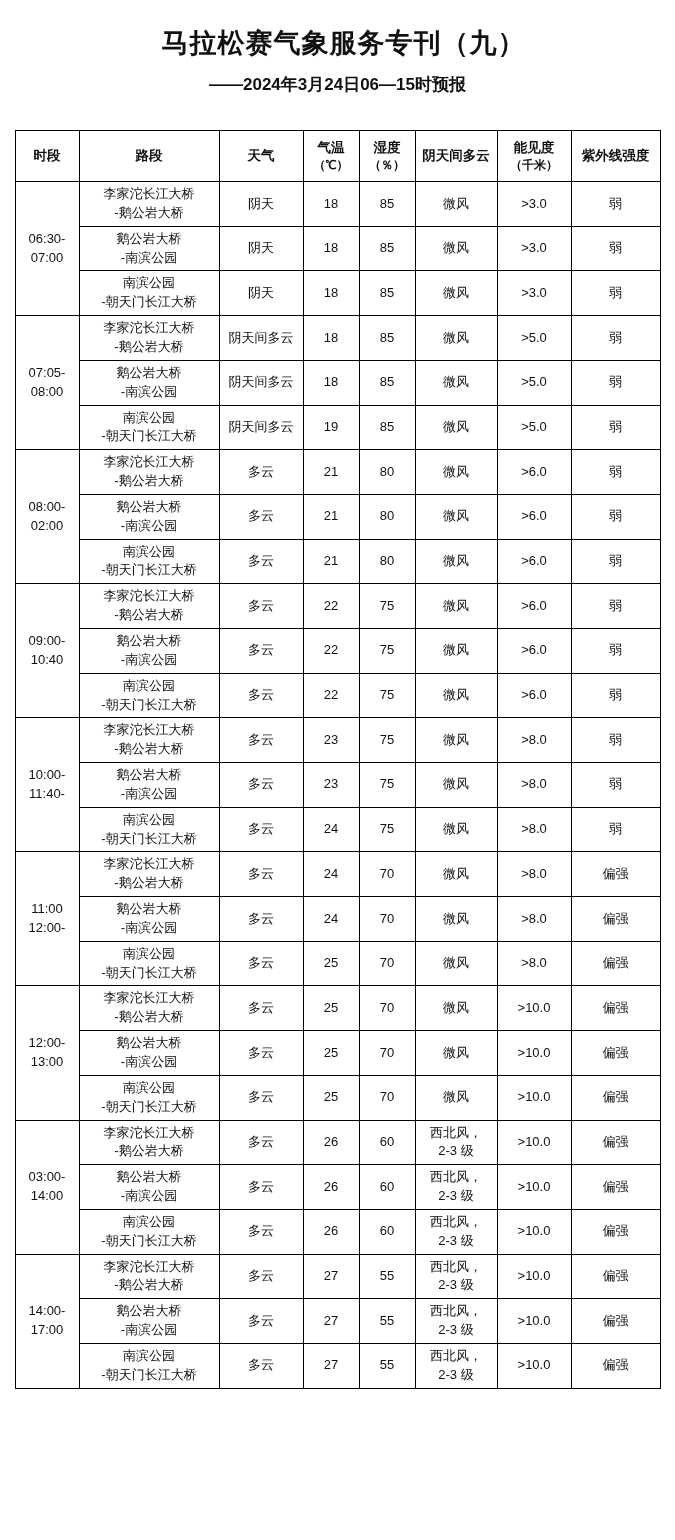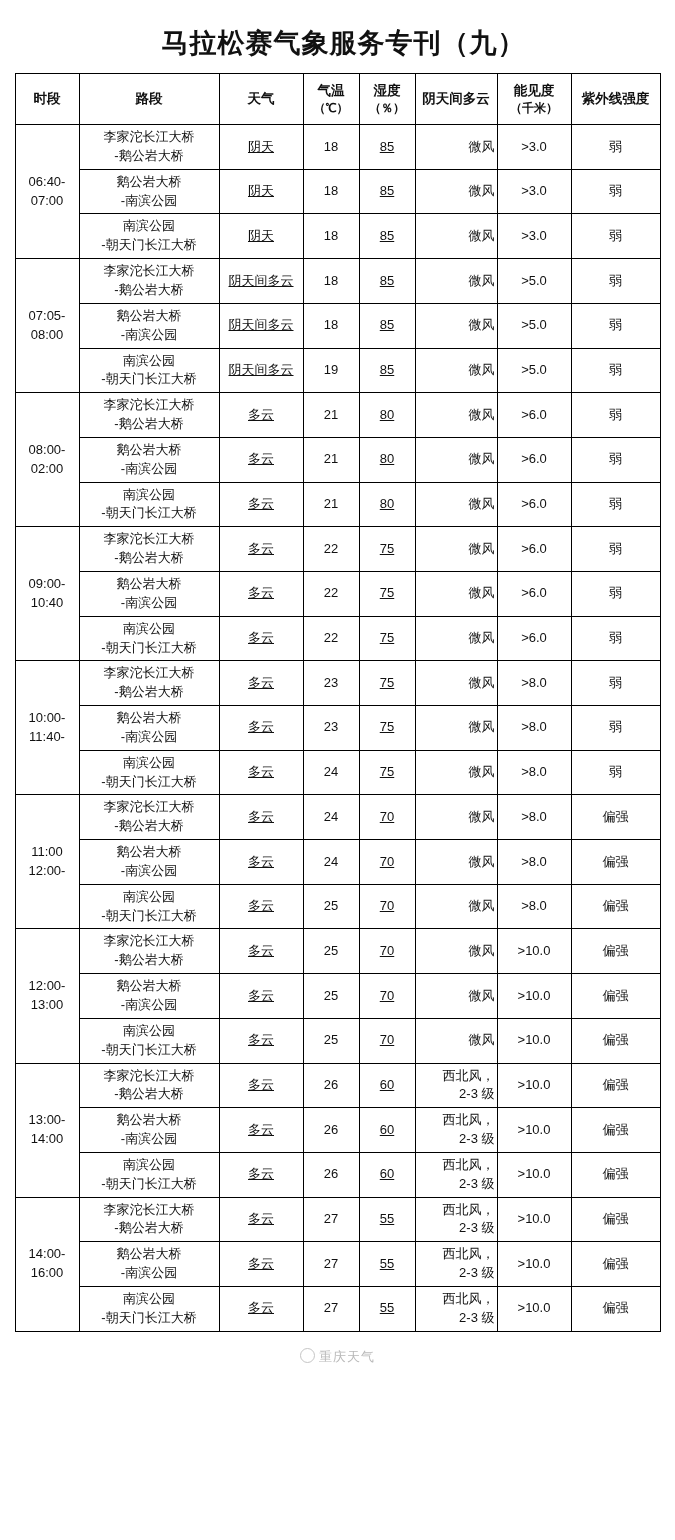--- a/index.html
+++ b/index.html
@@ -76,25 +76,25 @@
   }
   td.route-cell {
     width: 140px;
     font-size: 13px;
     padding: 6px 2px;
   }
   td.route-cell .r-line {
     display: block;
     white-space: nowrap;
   }
-  td.weather-cell { width: 84px; text-decoration: underline; }
+  td.weather-cell { width: 84px; }
   td.temp-cell { width: 56px; }
-  td.hum-cell { width: 56px; text-decoration: underline; }
+  td.hum-cell { width: 56px; }
   td.wind-cell { width: 82px; }
-  td.wind-cell .w-line { display: block; white-space: nowrap; text-align: right; }
+  td.wind-cell .w-line { display: block; white-space: nowrap; }
   td.vis-cell { width: 74px; }
   td.uv-cell { width: 89px; }
 
   col.c-time { width: 64px; }
   col.c-route { width: 140px; }
   col.c-weather { width: 84px; }
   col.c-temp { width: 56px; }
   col.c-hum { width: 56px; }
   col.c-wind { width: 82px; }
   col.c-vis { width: 74px; }
@@ -122,20 +122,21 @@
     margin-right: 4px;
   }
   .spacer-bottom { height: 26px; }
 </style>
 </head>
 <body>
 
 <div class="page">
 
   <div class="doc-title">马拉松赛气象服务专刊（九）</div>
+  <div class="doc-subtitle">——2024年3月24日06—15时预报</div>
 
   <table class="forecast">
     <colgroup>
       <col class="c-time">
       <col class="c-route">
       <col class="c-weather">
       <col class="c-temp">
       <col class="c-hum">
       <col class="c-wind">
       <col class="c-vis">
@@ -158,21 +159,21 @@
         <th>
           <span>能见度</span>
           <span class="th-sub">（千米）</span>
         </th>
         <th>紫外线强度</th>
       </tr>
     </thead>
     <tbody>
         <tr>
           <td class="time-cell" rowspan="3">
-            <span class="t-line">06:40-</span>
+            <span class="t-line">06:30-</span>
             <span class="t-line">07:00</span>
           </td>
           <td class="route-cell">
             <span class="r-line">李家沱长江大桥</span>
             <span class="r-line">-鹅公岩大桥</span>
           </td>
           <td class="weather-cell">阴天</td>
           <td class="temp-cell">18</td>
           <td class="hum-cell">85</td>
           <td class="wind-cell">
@@ -480,21 +481,21 @@
           <td class="temp-cell">25</td>
           <td class="hum-cell">70</td>
           <td class="wind-cell">
             <span class="w-line">微风</span>
           </td>
           <td class="vis-cell">&gt;10.0</td>
           <td class="uv-cell">偏强</td>
         </tr>
         <tr>
           <td class="time-cell" rowspan="3">
-            <span class="t-line">13:00-</span>
+            <span class="t-line">03:00-</span>
             <span class="t-line">14:00</span>
           </td>
           <td class="route-cell">
             <span class="r-line">李家沱长江大桥</span>
             <span class="r-line">-鹅公岩大桥</span>
           </td>
           <td class="weather-cell">多云</td>
           <td class="temp-cell">26</td>
           <td class="hum-cell">60</td>
           <td class="wind-cell">
@@ -530,21 +531,21 @@
           <td class="wind-cell">
             <span class="w-line">西北风，</span>
             <span class="w-line">2-3 级</span>
           </td>
           <td class="vis-cell">&gt;10.0</td>
           <td class="uv-cell">偏强</td>
         </tr>
         <tr>
           <td class="time-cell" rowspan="3">
             <span class="t-line">14:00-</span>
-            <span class="t-line">16:00</span>
+            <span class="t-line">17:00</span>
           </td>
           <td class="route-cell">
             <span class="r-line">李家沱长江大桥</span>
             <span class="r-line">-鹅公岩大桥</span>
           </td>
           <td class="weather-cell">多云</td>
           <td class="temp-cell">27</td>
           <td class="hum-cell">55</td>
           <td class="wind-cell">
             <span class="w-line">西北风，</span>
@@ -581,17 +582,14 @@
             <span class="w-line">2-3 级</span>
           </td>
           <td class="vis-cell">&gt;10.0</td>
           <td class="uv-cell">偏强</td>
         </tr>
       </tbody>
   </table>
 
   <div class="spacer-bottom"></div>
 
-  <div class="watermark">
-    <span class="wm-logo"></span><span>重庆天气</span>
-  </div>
 
 </div>
 
 </body></html>

